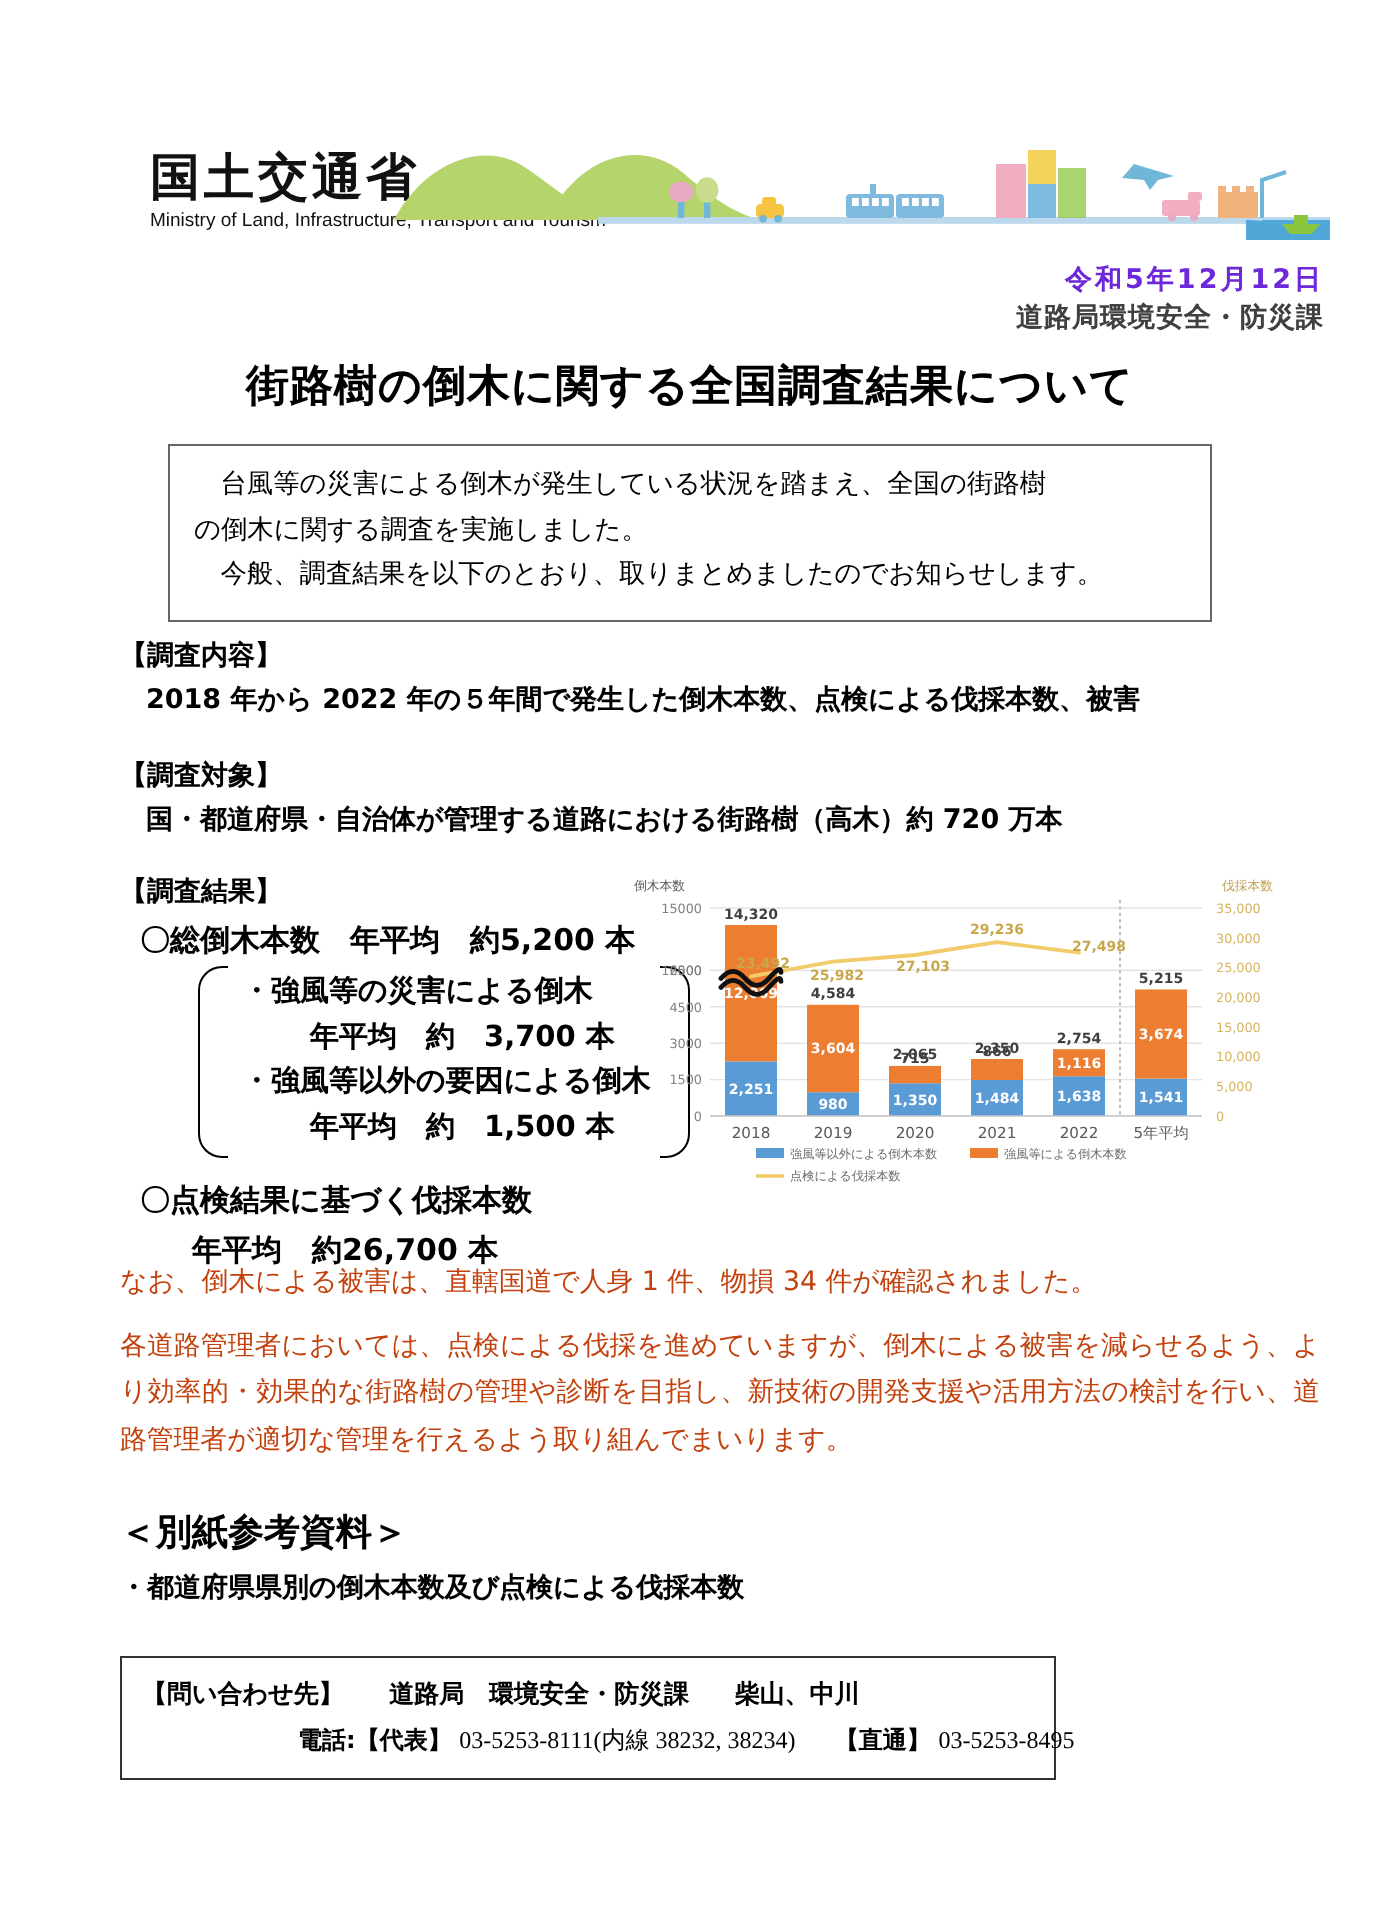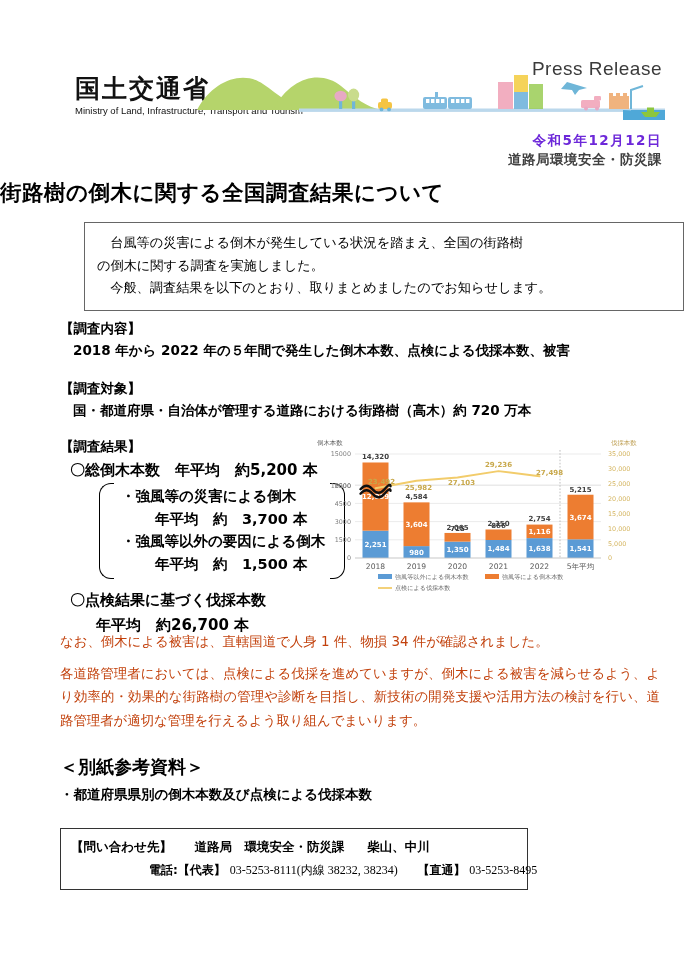--- a/index.html
+++ b/index.html
@@ -32,30 +32,30 @@
     font-weight:bold;color:#6d28d9;letter-spacing:1.5px;line-height:1.55;white-space:nowrap;
   }
   .dept-line{
     position:absolute;right:28px;top:149px;text-align:right;
     font-family:"DejaVu Sans","Liberation Sans",sans-serif;font-size:13.5px;
     font-weight:bold;color:#404040;letter-spacing:.5px;line-height:1.55;white-space:nowrap;
   }
 
   
   .doc-title{
-    position:absolute;left:0;top:178px;width:690px;
+    position:absolute;left:0;top:178px;width:690px;text-align:center;
     font-family:"DejaVu Sans","Liberation Sans",sans-serif;
     font-size:21.5px;font-weight:bold;color:#000;letter-spacing:.5px;
   }
 
   
   .intro-box{
-    position:absolute;left:84px;top:222px;width:600px;
+    position:absolute;left:84px;top:222px;width:522px;
     border:1px solid #666;box-sizing:border-box;padding:9px 12px 10px 12px;
-    font-family:Liberation Sans, sans-serif;
+    font-family:Liberation Mono, monospace;
     font-size:13.2px;line-height:1.72;color:#000;
   }
   .intro-box p{margin:0;}
   .indent1{text-indent:1em;}
 
   
   .sec{position:absolute;font-family:"DejaVu Sans","Liberation Sans",sans-serif;color:#000000;font-weight:bold;}
   .sec-head{font-size:13.5px;line-height:1.6;}
   .sec-body{font-size:13.5px;line-height:1.6;padding-left:13px;}
 
@@ -106,21 +106,20 @@
 
   
   .chart-wrap{position:absolute;left:315px;top:436px;width:350px;height:172px;}
 </style>
 </head>
 <body>
 
 <div class="page">
 
   <div class="header">
-    <div class="press-release">Press Release</div>
     <div class="ministry-jp">国土交通省</div>
     <div class="ministry-en">Ministry of Land, Infrastructure, Transport and Tourism</div>
 
     <svg class="logo-art" viewBox="0 0 470 58">
 
       <path d="M2 48 C18 18, 48 8, 68 22 C84 33, 96 44, 110 48 Z" fill="#B5D46B"></path>
       <path d="M78 48 C96 14, 126 8, 146 24 C160 36, 172 45, 186 48 Z" fill="#B5D46B"></path>
 
       <rect x="104" y="46.5" width="366" height="3.4" fill="#BBD8EC"></rect>
 

